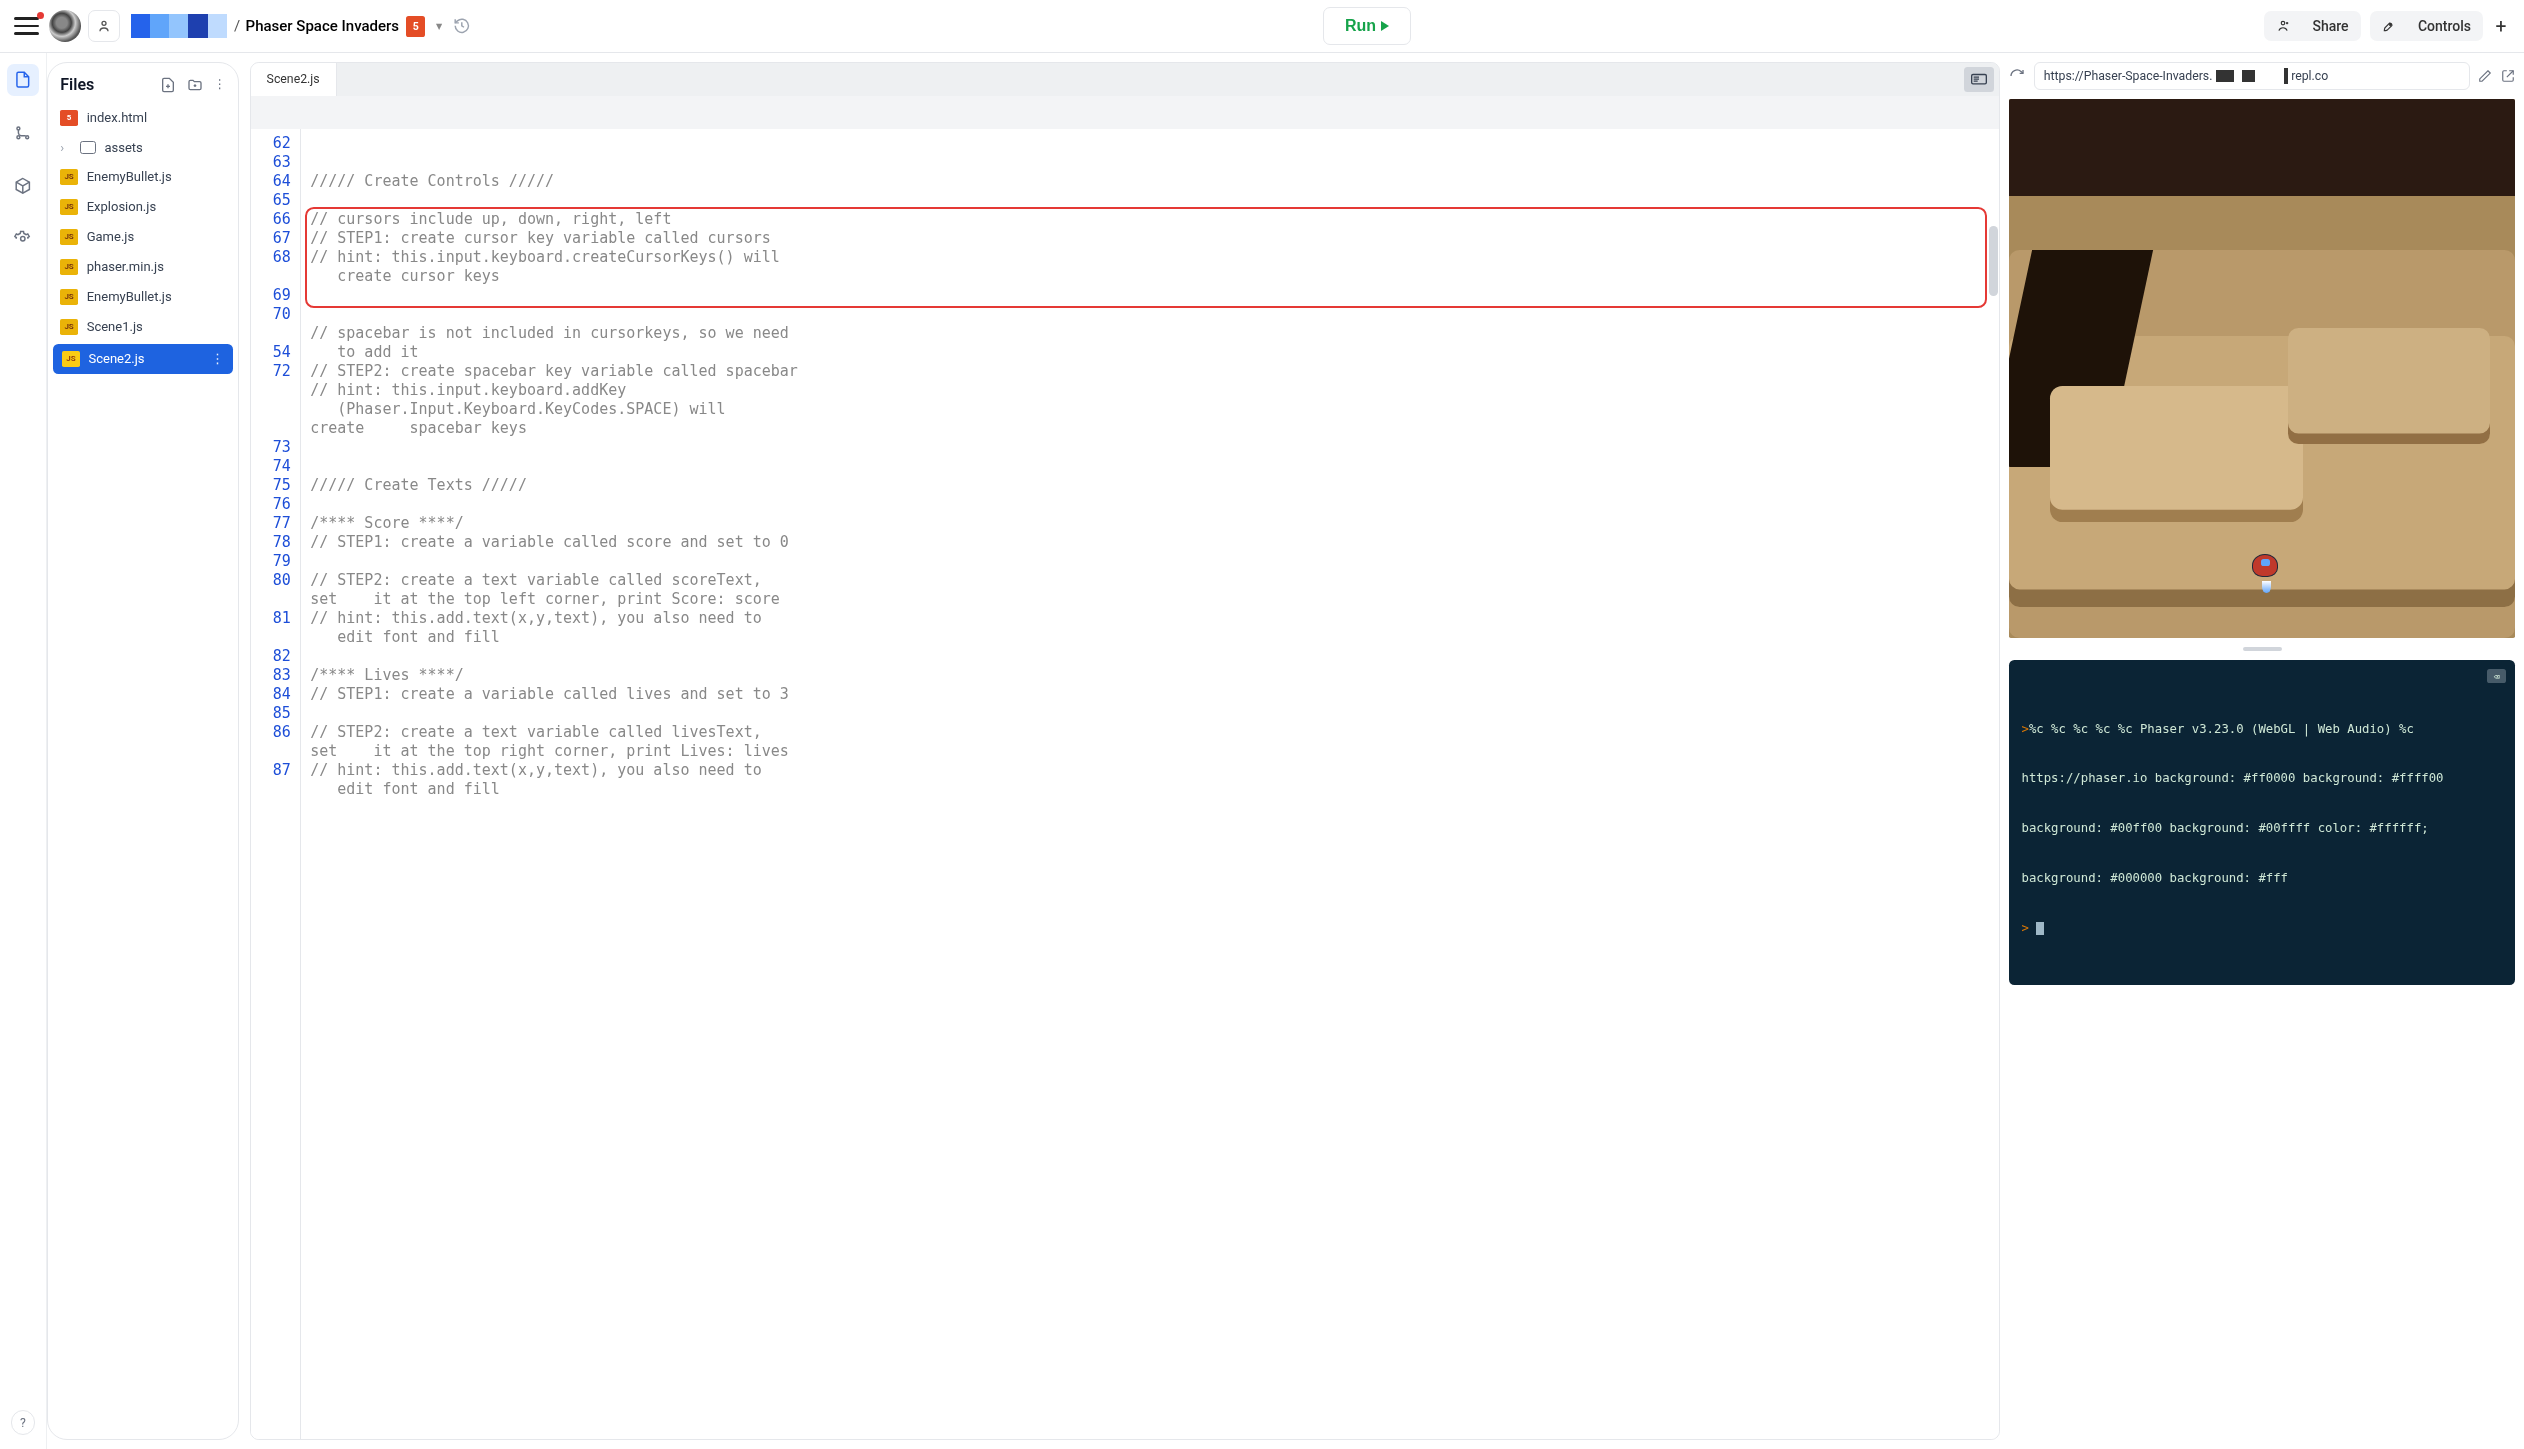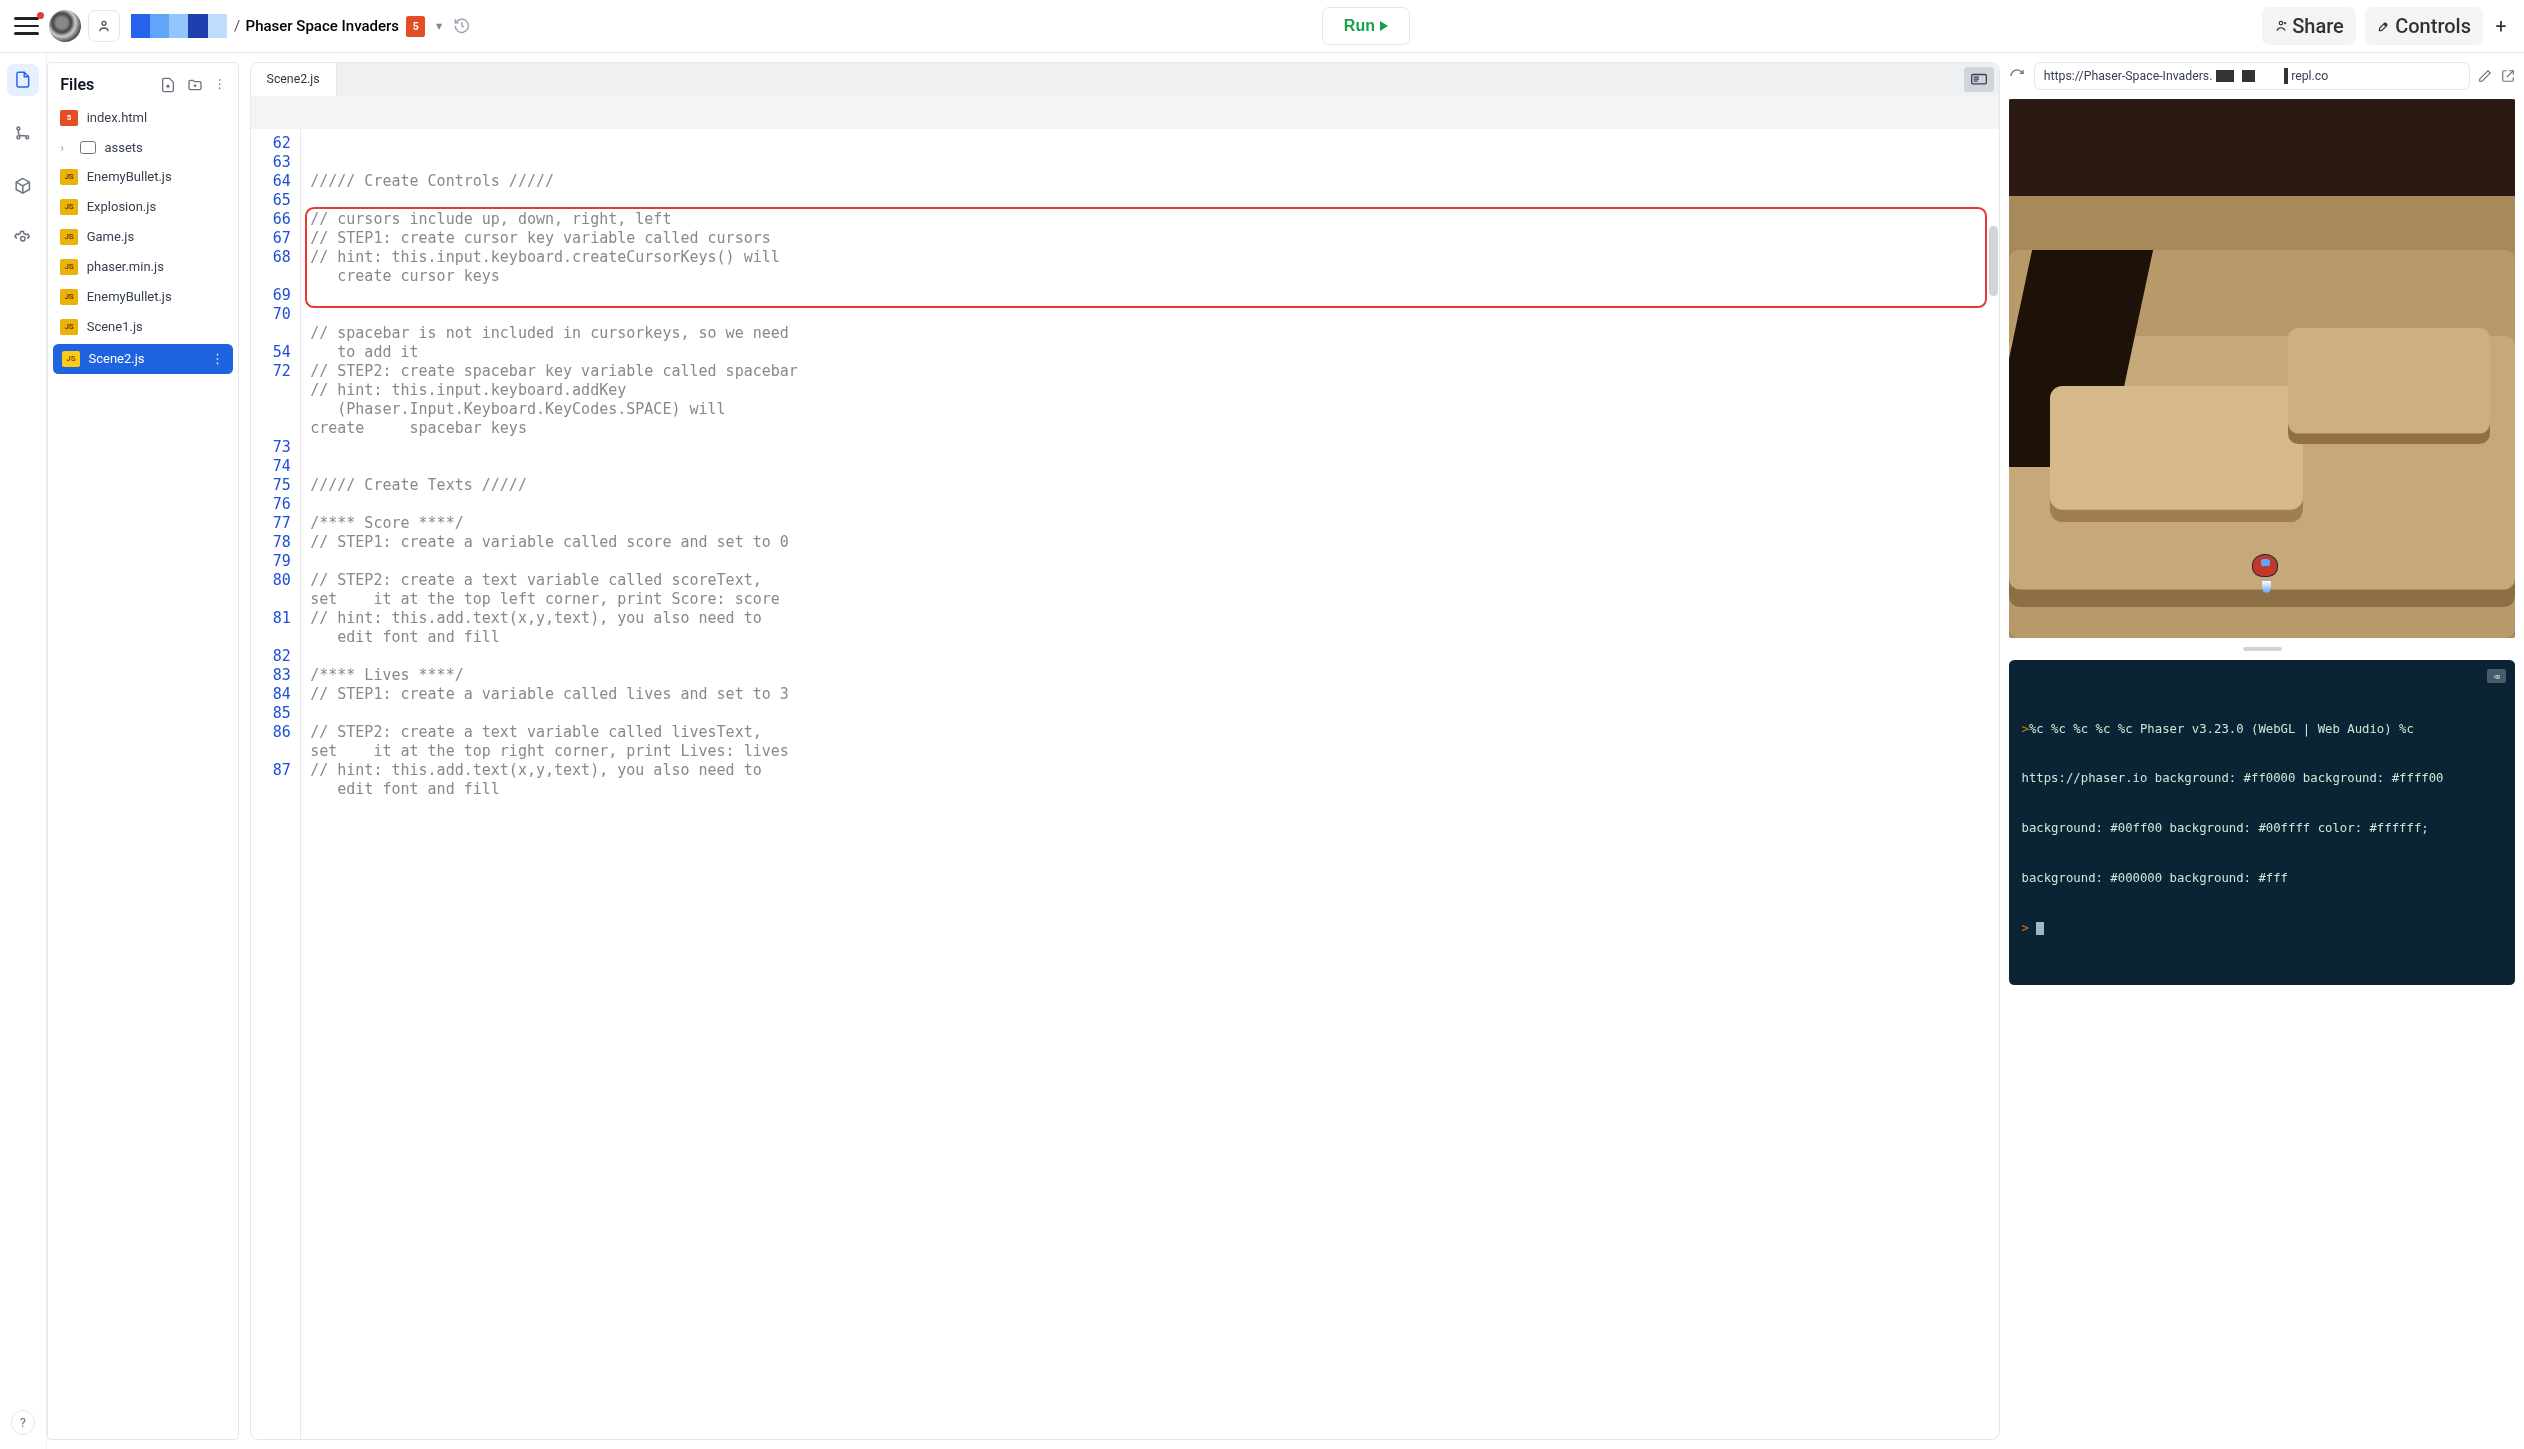--- a/index.html
+++ b/index.html
@@ -14,30 +14,30 @@
 .colorbar span { width: 19.3px; height: 100%; }
 .breadcrumb { display:flex; align-items:center; gap:5.3px; font-size: 15px; color:#555; }
 .breadcrumb .name { color:#000000; font-weight:500; }
 .html5-badge { width: 19.3px; height: 21px; background:#e44d26; color:#fff; display:flex; align-items:center; justify-content:center; font-size:10.5px; font-weight:bold; border-radius:2.6px; }
 .chevron-down { color:#888; font-size: 12.3px; padding: 0 3.5px; }
 .history-icon { color:#888; font-size: 16px; }
 .spacer { flex:1; }
 .run-btn { border:0.9px solid #e5e7eb; background:#fff; border-radius:7px; padding: 8.8px 21px; font-size:16px; font-weight:600; color:#16a34a; display:flex; align-items:center; gap:5.3px; }
 .run-btn .tri { width:0; height:0; border-left:8.8px solid #16a34a; border-top:5.3px solid transparent; border-bottom:5.3px solid transparent; }
 .top-right { margin-left:auto; display:flex; align-items:center; gap:8.8px; }
-.pill-btn { background:#f3f4f6; border-radius:7px; padding:7px 12.3px; font-size:20px; font-weight:500; color:#333; display:flex; align-items:center; gap:4px; }
+.pill-btn { background:#f3f4f6; border-radius:7px; padding:7px 12.3px; font-size:14px; font-weight:500; color:#333; display:flex; align-items:center; gap:22px; }
 .plus { font-size: 19.3px; color:#333; padding:0 3.5px; }
 
 .main { display:flex; height: calc(100vh - 53px); }
 .rail { width: 47px; background:#fff; border-right:0.9px solid #eef0f2; display:flex; flex-direction:column; align-items:center; padding-top:10.5px; gap:21px; }
 .rail .ic { width:32px; height:32px; display:flex; align-items:center; justify-content:center; color:#6b7280; border-radius:7px; }
 .rail .ic.active { background:#e6f0ff; color:#2563eb; }
 .rail .help { margin-top:auto; margin-bottom:14px; color:#6b7280; border:0.9px solid #e5e7eb; width:24.6px; height:24.6px; border-radius:50%; display:flex; align-items:center; justify-content:center; font-size:12.3px; }
 
-.files-pane { width: 192px; background:#fff; border:0.9px solid #e5e7eb; border-radius:4px; margin:8.8px 5.3px 8.8px 0; display:flex; flex-direction:column; overflow:hidden; }
+.files-pane { width: 192px; background:#fff; border:0.9px solid #e5e7eb; border-radius:20px; margin:8.8px 5.3px 8.8px 0; display:flex; flex-direction:column; overflow:hidden; }
 .files-head { display:flex; align-items:center; padding:12.3px 12.3px 8.8px; gap:7px; }
 .files-head .title { font-size:16px; font-weight:600; }
 .files-head .icons { margin-left:auto; display:flex; gap:10.5px; color:#6b7280; }
 .file-row { display:flex; align-items:center; gap:8.8px; padding:7px 12.3px; font-size:13px; color:#374151; cursor:pointer; }
 .file-row.selected { background:#1e63e0; color:#fff; border-radius:5.3px; margin:1.8px 5.3px; padding:7px 8.8px; }
 .file-row.selected .js-badge { background:#facc15; color:#92400e; }
 .file-row .chev { color:#9ca3af; width:10.5px; }
 .js-badge { width:17.6px; height:16px; background:#eab308; color:#78350f; font-size:8px; font-weight:bold; display:flex; align-items:center; justify-content:center; border-radius:1.8px; }
 .html-badge { width:17.6px; height:16px; background:#e44d26; color:#fff; font-size:8px; font-weight:bold; display:flex; align-items:center; justify-content:center; border-radius:1.8px; }
 .folder-ic { width:16px; height:12.3px; border:1.8px solid #6b7280; border-radius:2.6px; position:relative; }

